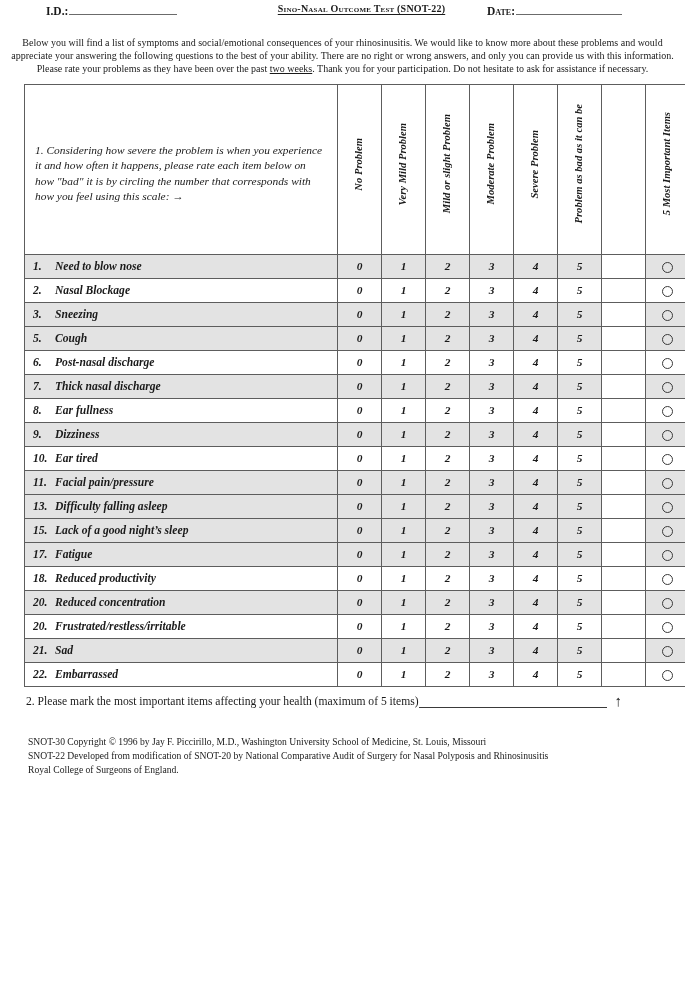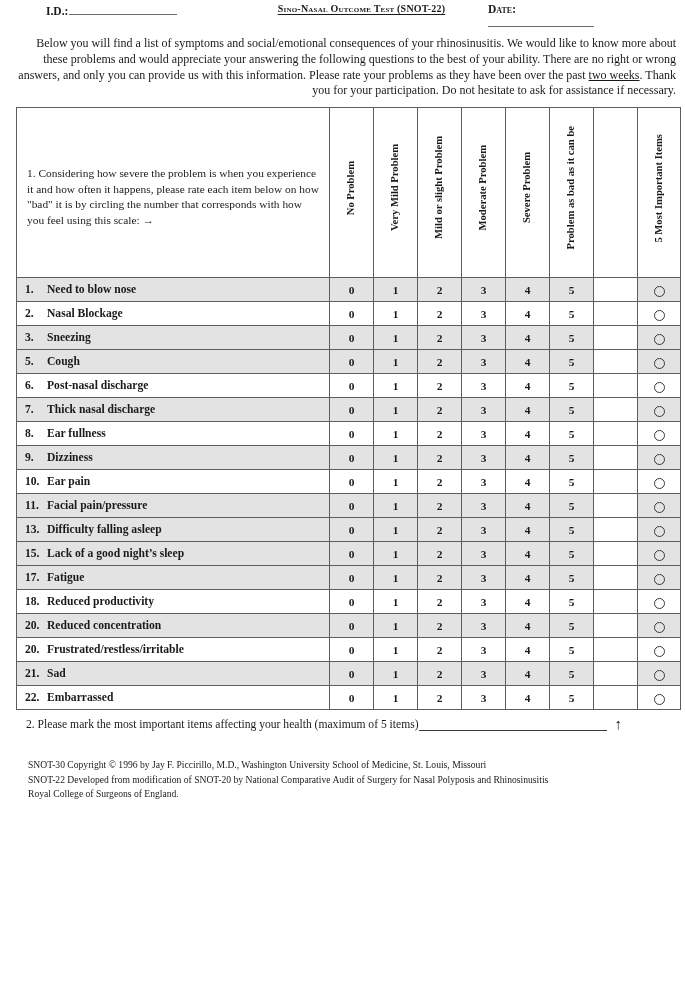--- a/index.html
+++ b/index.html
@@ -33,21 +33,21 @@
     margin-left: 36px;
   }
   .id-group, .date-group {
     display: flex;
     align-items: baseline;
     font-size: 11.5px;
     font-weight: bold;
     white-space: nowrap;
   }
   .id-group { width: 190px; }
-  .date-group { width: 190px; justify-content: flex-start; flex-direction: column; }
+  .date-group { width: 190px; justify-content: flex-start; }
   .smallcaps { font-variant: small-caps; }
   .fill-line {
     display: inline-block;
     border-bottom: 1.3px solid #6b6b6b;
     height: 11px;
     margin-left: 1px;
   }
   .id-group .fill-line { width: 108px; }
   .date-group .fill-line { width: 106px; }
 
@@ -59,30 +59,31 @@
     font-variant: small-caps;
     letter-spacing: 0.2px;
     text-decoration: underline;
     text-underline-offset: 2px;
     white-space: nowrap;
   }
 
   
   .intro {
     padding: 16px 9px 0 9px;
-    font-size: 12px;
+    font-size: 10px;
     line-height: 1.32;
-    text-align: right;
+    text-align: center;
     font-family: Liberation Serif, serif;
   }
   .intro u { text-decoration: underline; }
 
   
   .tbl-wrap {
-    padding: 8px 5px 0 16px;
+    padding: 8px 5px 0 24px;
+    font-style: italic;
   }
   table.snot {
     border-collapse: collapse;
     width: 664px;
     table-layout: fixed;
   }
   table.snot td, table.snot th {
     border: 1px solid #5d5d5d;
     padding: 0;
     vertical-align: middle;
@@ -308,21 +309,21 @@
             <td class="score shade">0</td>
             <td class="score shade">1</td>
             <td class="score shade">2</td>
             <td class="score shade">3</td>
             <td class="score shade">4</td>
             <td class="score shade">5</td>
             <td class="spacer"></td>
             <td class="circle-cell shade"><span class="ring"></span></td>
           </tr>
           <tr class="item-row">
-            <td class="item-cell shade"><span class="num">10.</span><span>Ear pain</span></td>
+            <td class="item-cell shade"><span class="num">10.</span><span>Ear tired</span></td>
             <td class="score shade">0</td>
             <td class="score shade">1</td>
             <td class="score shade">2</td>
             <td class="score shade">3</td>
             <td class="score shade">4</td>
             <td class="score shade">5</td>
             <td class="spacer"></td>
             <td class="circle-cell shade"><span class="ring"></span></td>
           </tr>
           <tr class="item-row shaded">

